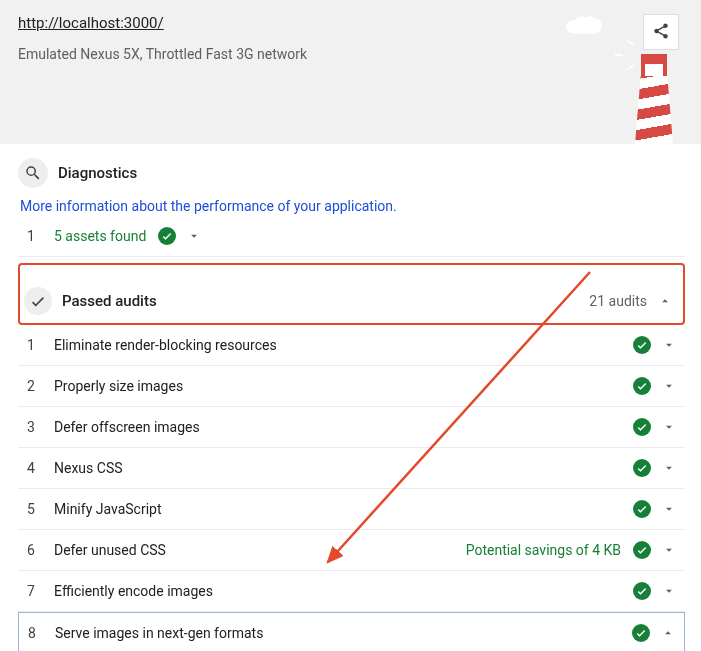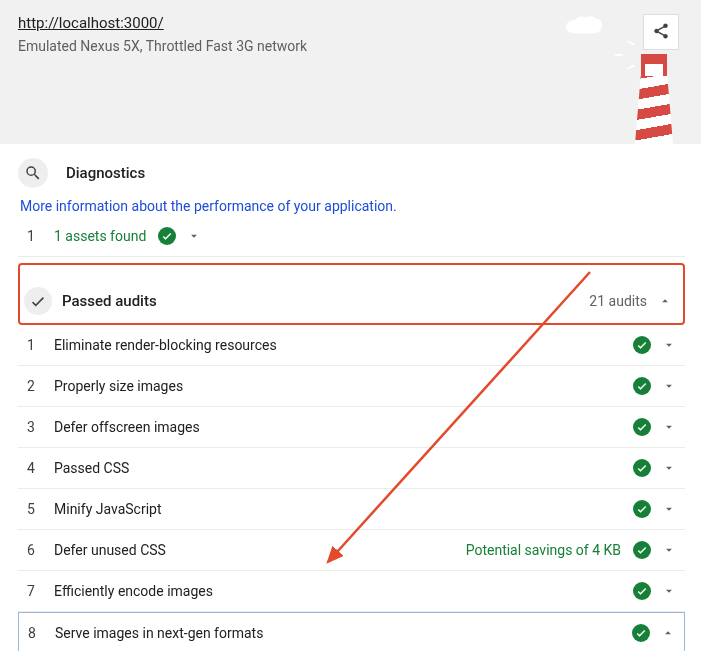--- a/index.html
+++ b/index.html
@@ -19,21 +19,21 @@
     overflow: hidden;
   }
   .url {
     font-size: 15px;
     text-decoration: underline;
     color: #202020;
   }
   .device-info {
     font-size: 14px;
     color: #5f5f5f;
-    margin-top: 6px;
+    margin-top: 14px;
   }
   .share-button {
     position: absolute;
     top: 14px;
     right: 22px;
     width: 36px;
     height: 36px;
     border: 1px solid #ddd;
     background: #fff;
     display: flex;
@@ -77,21 +77,21 @@
   }
   .beams .b1{ top:0; left:-10px; transform:rotate(30deg); }
   .beams .b2{ top:12px; left:-22px; }
   .beams .b3{ top:24px; left:-10px; transform:rotate(-30deg); }
 
   .main { padding: 14px 16px 18px 18px; }
 
   .section-header {
     display: flex;
     align-items: center;
-    gap: 18px;
+    gap: 10px;
     margin-bottom: 10px;
   }
   .icon-circle {
     width: 30px;
     height: 30px;
     border-radius: 50%;
     background: #eee;
     display: flex;
     align-items: center;
     justify-content: center;
@@ -184,21 +184,21 @@
       <svg viewBox="0 0 24 24">
           <path d="M15.5 14h-.79l-.28-.27A6.47 6.47 0 0016 9.5 6.5 6.5 0 109.5 16c1.61 0 3.09-.59 4.23-1.57l.27.28v.79l5 5L20.49 19l-5-5zm-6 0A4.5 4.5 0 1114 9.5 4.5 4.5 0 019.5 14z"></path>
         </svg>
     </div>
     <div class="section-title">Diagnostics</div>
   </div>
   <div class="section-sub">More information about the performance of your application.</div>
 
   <div class="row">
     <span class="num">1</span>
-    <span class="value">1 assets found</span>
+    <span class="value">5 assets found</span>
     <span class="check-badge">
         <svg viewBox="0 0 24 24">
           <path d="M9 16.2l-3.5-3.5L4 14.2 9 19.2 20 8.2l-1.5-1.5z"></path>
         </svg>
       </span>
     <span class="chevron">
         <svg viewBox="0 0 24 24">
           <path d="M7 10l5 5 5-5z"></path>
         </svg>
       </span>
@@ -257,21 +257,21 @@
           </svg>
         </span>
         <span class="chevron">
           <svg viewBox="0 0 24 24">
             <path d="M7 10l5 5 5-5z"></path>
           </svg>
         </span>
       </div>
       <div class="row">
         <span class="num">4</span>
-        <span class="text">Passed CSS</span>
+        <span class="text">Nexus CSS</span>
         <span class="check-badge">
           <svg viewBox="0 0 24 24">
             <path d="M9 16.2l-3.5-3.5L4 14.2 9 19.2 20 8.2l-1.5-1.5z"></path>
           </svg>
         </span>
         <span class="chevron">
           <svg viewBox="0 0 24 24">
             <path d="M7 10l5 5 5-5z"></path>
           </svg>
         </span>

